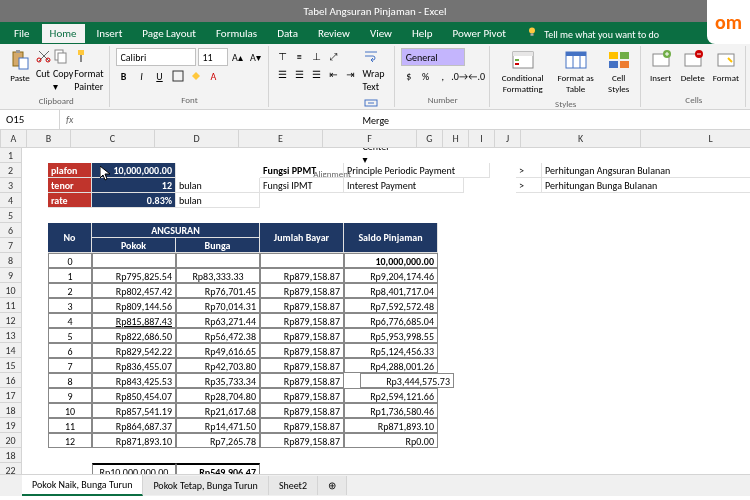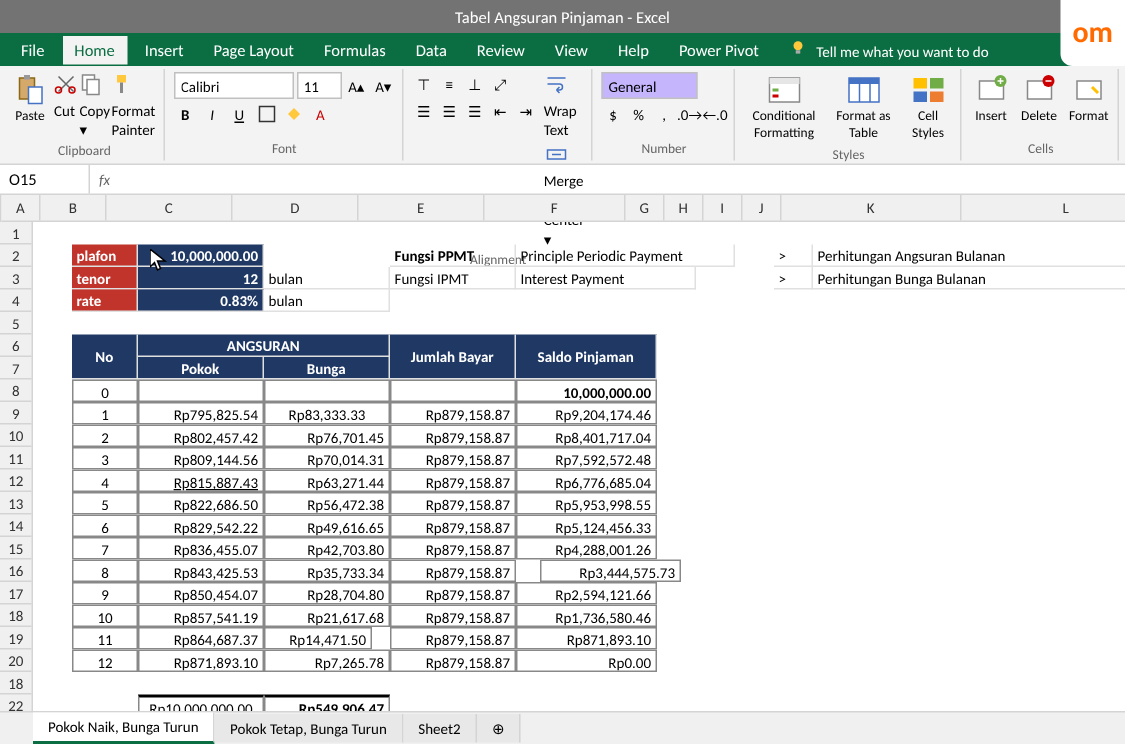--- a/index.html
+++ b/index.html
@@ -380,21 +380,21 @@
           <div class="cell tbl-cell" style="left: 154px; top: 240px; width: 84px;">Rp28,704.80</div>
           <div class="cell tbl-cell" style="left: 238px; top: 240px; width: 84px;">Rp879,158.87</div>
           <div class="cell tbl-cell" style="left: 322px; top: 240px; width: 94px;">Rp2,594,121.66</div>
           <div class="cell tbl-cell-c" style="left: 26px; top: 255px; width: 44px;">10</div>
           <div class="cell tbl-cell" style="left: 70px; top: 255px; width: 84px;">Rp857,541.19</div>
           <div class="cell tbl-cell" style="left: 154px; top: 255px; width: 84px;">Rp21,617.68</div>
           <div class="cell tbl-cell" style="left: 238px; top: 255px; width: 84px;">Rp879,158.87</div>
           <div class="cell tbl-cell" style="left: 322px; top: 255px; width: 94px;">Rp1,736,580.46</div>
           <div class="cell tbl-cell-c" style="left: 26px; top: 270px; width: 44px;">11</div>
           <div class="cell tbl-cell" style="left: 70px; top: 270px; width: 84px;">Rp864,687.37</div>
-          <div class="cell tbl-cell" style="left: 154px; top: 270px; width: 72px;">Rp14,471.50</div>
+          <div class="cell tbl-cell" style="left: 154px; top: 270px; width: 84px;">Rp14,471.50</div>
           <div class="cell tbl-cell" style="left: 238px; top: 270px; width: 84px;">Rp879,158.87</div>
           <div class="cell tbl-cell" style="left: 322px; top: 270px; width: 94px;">Rp871,893.10</div>
           <div class="cell tbl-cell-c" style="left: 26px; top: 285px; width: 44px;">12</div>
           <div class="cell tbl-cell" style="left: 70px; top: 285px; width: 84px;">Rp871,893.10</div>
           <div class="cell tbl-cell" style="left: 154px; top: 285px; width: 84px;">Rp7,265.78</div>
           <div class="cell tbl-cell" style="left: 238px; top: 285px; width: 84px;">Rp879,158.87</div>
           <div class="cell tbl-cell" style="left: 322px; top: 285px; width: 94px;">Rp0.00</div>
           <div class="cell tbl-cell" style="left: 70px; top: 315px; width: 84px; font-weight: normal; border-top: 2px solid rgb(0, 0, 0); border-bottom: 2px solid rgb(0, 0, 0); text-align: center;">Rp10,000,000.00</div>
           <div class="cell tbl-cell" style="left: 154px; top: 315px; width: 84px; font-weight: bold; border-top: 2px solid rgb(0, 0, 0); border-bottom: 2px solid rgb(0, 0, 0);">Rp549,906.47</div>
         </div>

